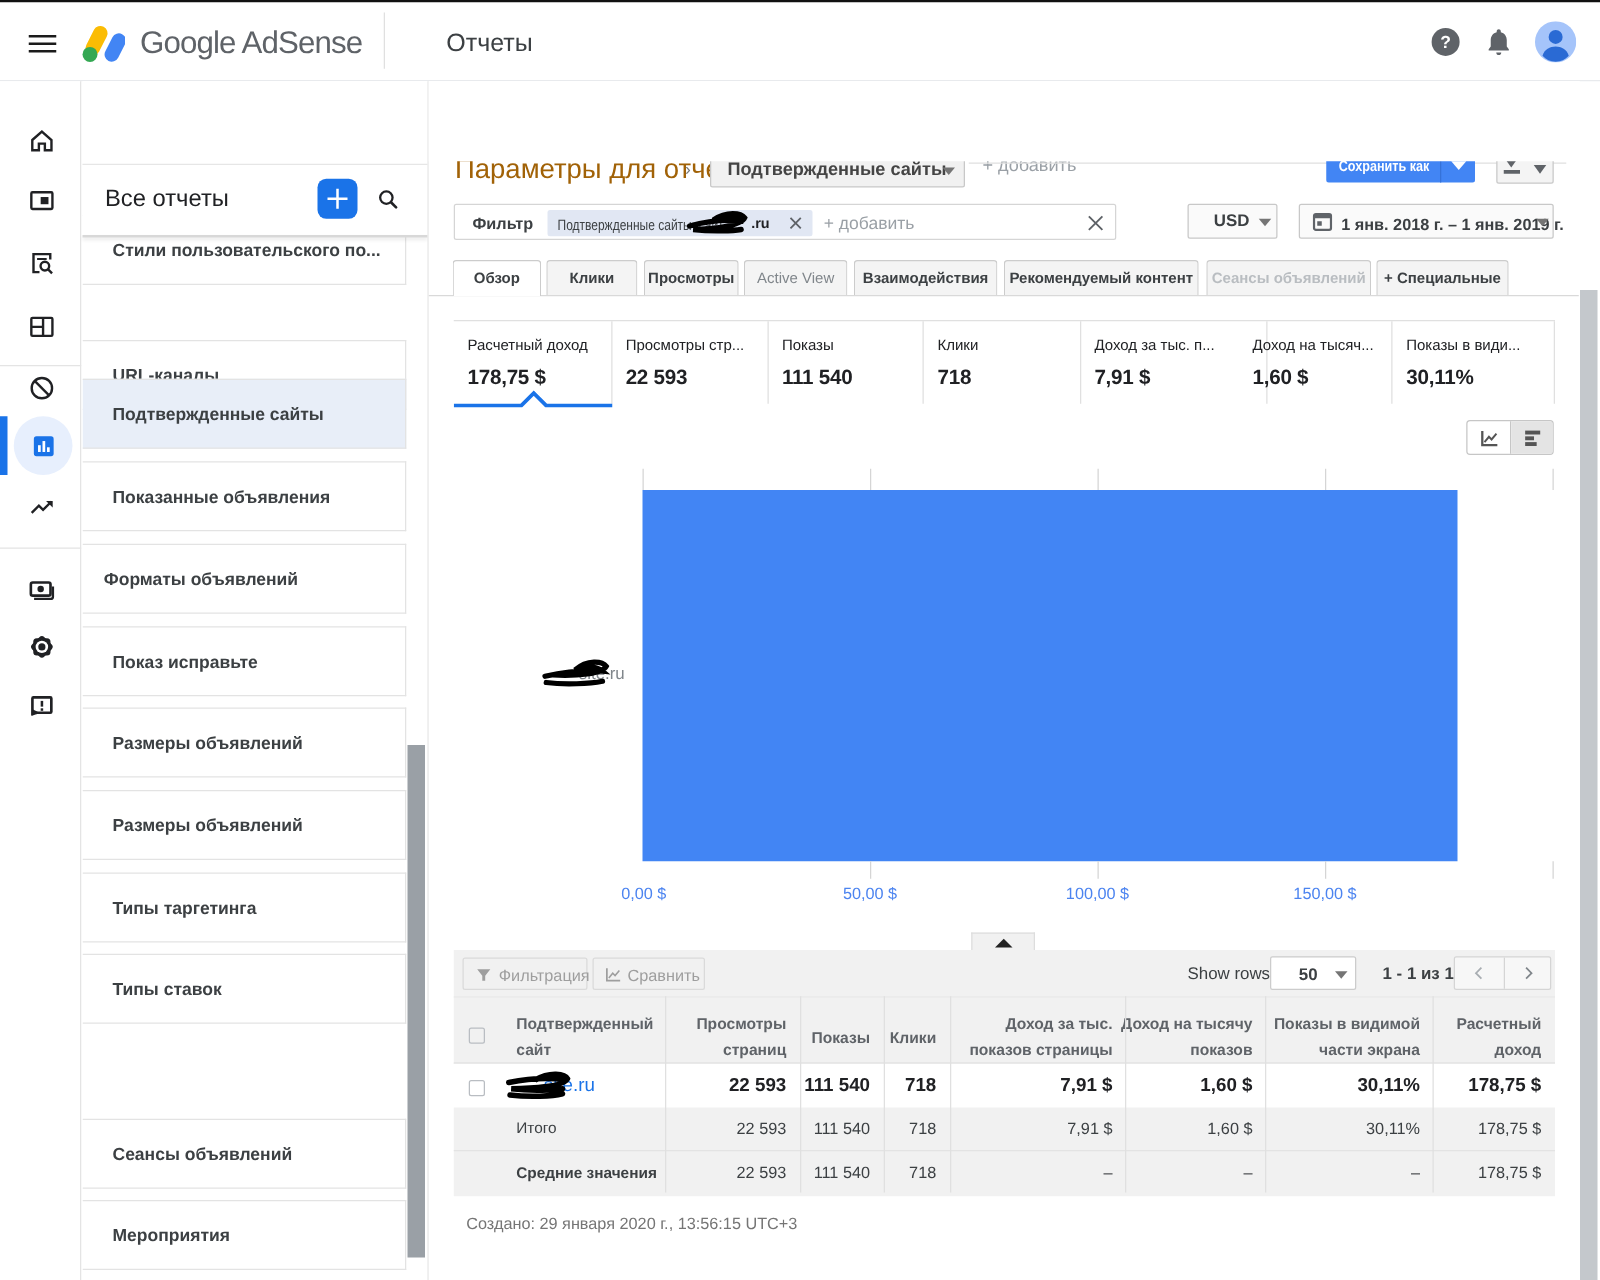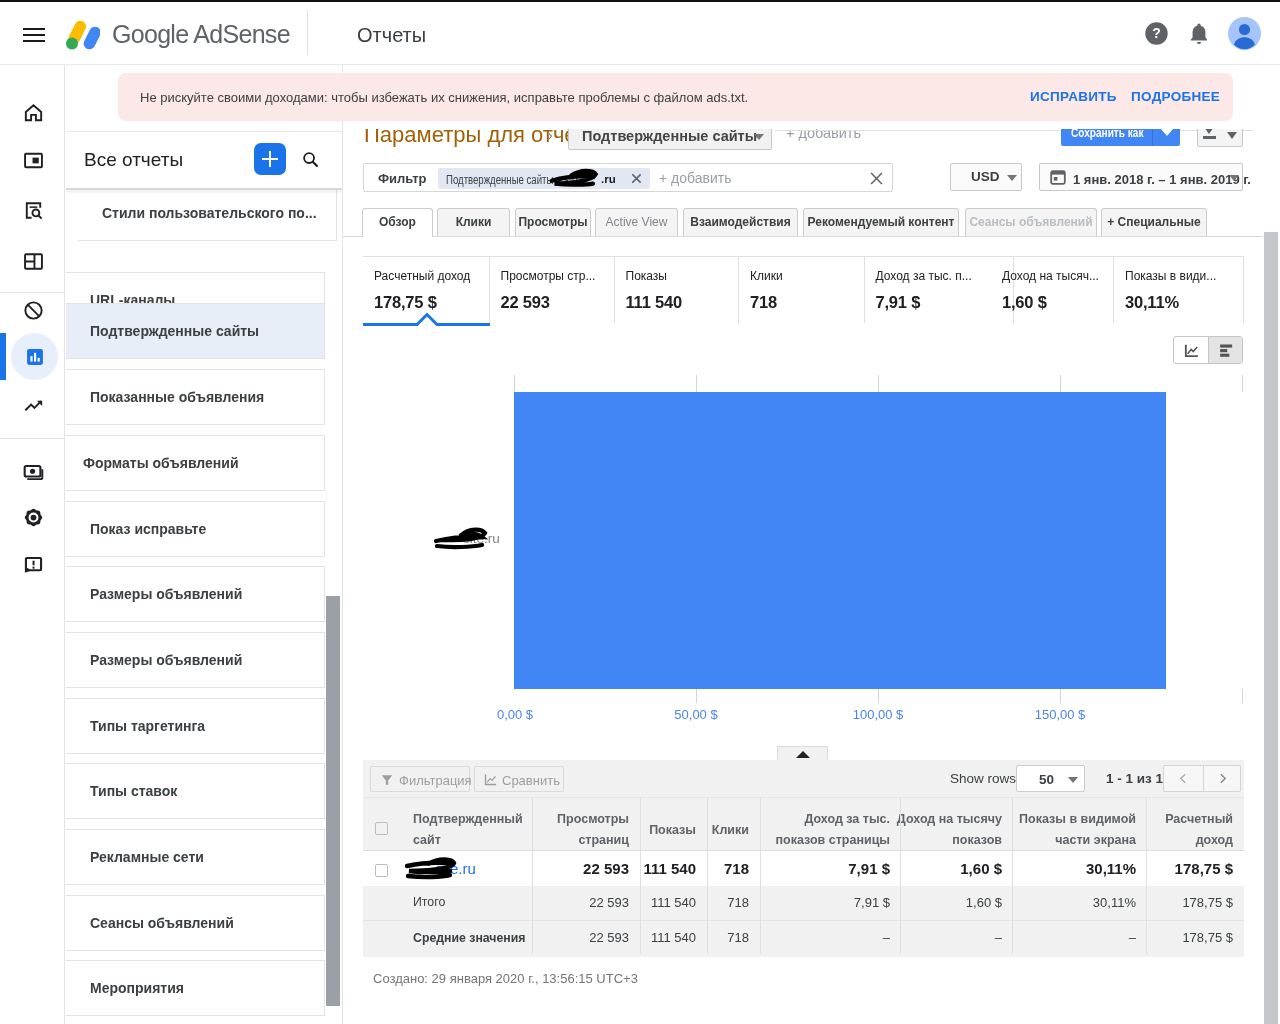--- a/index.html
+++ b/index.html
@@ -108,31 +108,30 @@
     <path fill="none" stroke="#202124" stroke-width="2.2" d="M4.1 17.9 L4.1 5 C4.1 4.5 4.4 4.1 5 4.1 L19 4.1 C19.6 4.1 19.9 4.5 19.9 5 L19.9 16 C19.9 16.6 19.6 16.9 19 16.9 L8 16.9 Z"></path>
     <path fill="#202124" d="M4.1 14 L4.1 19.6 L8.5 16 Z"></path>
     <rect x="11" y="7" width="2.1" height="4.8" fill="#202124"></rect>
     <rect x="11" y="13.2" width="2.1" height="2.1" fill="#202124"></rect>
   </svg>
 </div>
 
 <div class="abs" id="menu" style="left:66px;top:65px;width:276px;height:959px;background:#fff;">
 
   <div class="abs" style="left:0;top:0;width:276px;height:959px;overflow:hidden;">
-    <div class="abs menu-item" style="top:120px;margin-left:12px;">Стили пользовательского по...</div>
+    <div class="abs menu-item" style="top:107px;">Стили пользовательского по...</div>
     <div class="abs menu-item" style="top:162px;margin-top:45px;">URL-каналы</div>
     <div class="abs menu-item sel" style="top:238.4px;">Подтвержденные сайты</div>
     <div class="abs menu-item" style="top:304.1px;">Показанные объявления</div>
     <div class="abs menu-item" style="top:369.8px;padding-left:17px;">Форматы объявлений</div>
     <div class="abs menu-item" style="top:435.5px;">Показ исправьте</div>
     <div class="abs menu-item" style="top:501.2px;">Размеры объявлений</div>
     <div class="abs menu-item" style="top:566.9px;">Размеры объявлений</div>
     <div class="abs menu-item" style="top:632.6px;">Типы таргетинга</div>
     <div class="abs menu-item" style="top:698.3px;">Типы ставок</div>
-    <div class="abs menu-item" style="top:764px;">Рекламные сети</div>
     <div class="abs menu-item" style="top:829.7px;">Сеансы объявлений</div>
     <div class="abs menu-item" style="top:895.4px;">Мероприятия</div>
   </div>
 
   <div class="abs" style="left:0;top:0;width:276px;height:123px;background:#fff;"></div>
   <div class="abs" style="left:0;top:66px;width:276px;height:1px;background:#e6e6e6;"></div>
   <div class="abs" style="left:0;top:123px;width:276px;height:2px;background:#d8d8d8;box-shadow:0 2px 3px rgba(0,0,0,0.10);"></div>
   <div class="abs" style="left:18px;top:84px;font-size:19px;color:#202124;">Все отчеты</div>
   <div class="abs" style="left:188px;top:78px;width:32px;height:32px;background:#1a73e8;border-radius:7px;">
     <div class="abs" style="left:15px;top:8px;width:2px;height:16px;background:#fff;"></div>
@@ -395,19 +394,14 @@
 .hc { font-size:12.5px; font-weight:bold; color:#5f6368; line-height:21px; text-align:right; white-space:nowrap; }
 .r1 { top:100px; font-size:15px; font-weight:bold; color:#202124; white-space:nowrap; }
 .r2 { top:135px; font-size:13px; color:#3c4043; white-space:nowrap; }
 .r3 { top:170px; font-size:13px; color:#3c4043; white-space:nowrap; }
 .cd { top:37px; width:1px; height:157px; background:#e0e0e0; }
 </style>
 <div class="abs" style="left:373px;top:971px;font-size:13px;color:#757575;">Создано: 29 января 2020 г., 13:56:15 UTC+3</div>
 
 <div class="abs" style="left:1264px;top:232px;width:14px;height:792px;background:#c4c8cc;"></div>
 
-<div class="abs" id="alert" style="left:118px;top:73px;width:1115px;height:48px;background:#fce8e6;border-radius:8px;z-index:60;">
-  <div class="abs" style="left:22px;top:16.5px;font-size:13px;color:#3c4043;">Не рискуйте своими доходами: чтобы избежать их снижения, исправьте проблемы с файлом ads.txt.</div>
-  <div class="abs" style="left:912px;top:16px;font-size:13.5px;font-weight:bold;color:#1a73e8;letter-spacing:0.3px;">ИСПРАВИТЬ</div>
-  <div class="abs" style="left:1013px;top:16px;font-size:13.5px;font-weight:bold;color:#1a73e8;letter-spacing:0.3px;">ПОДРОБНЕЕ</div>
-</div>
 
 </div>
 
 </body></html>

